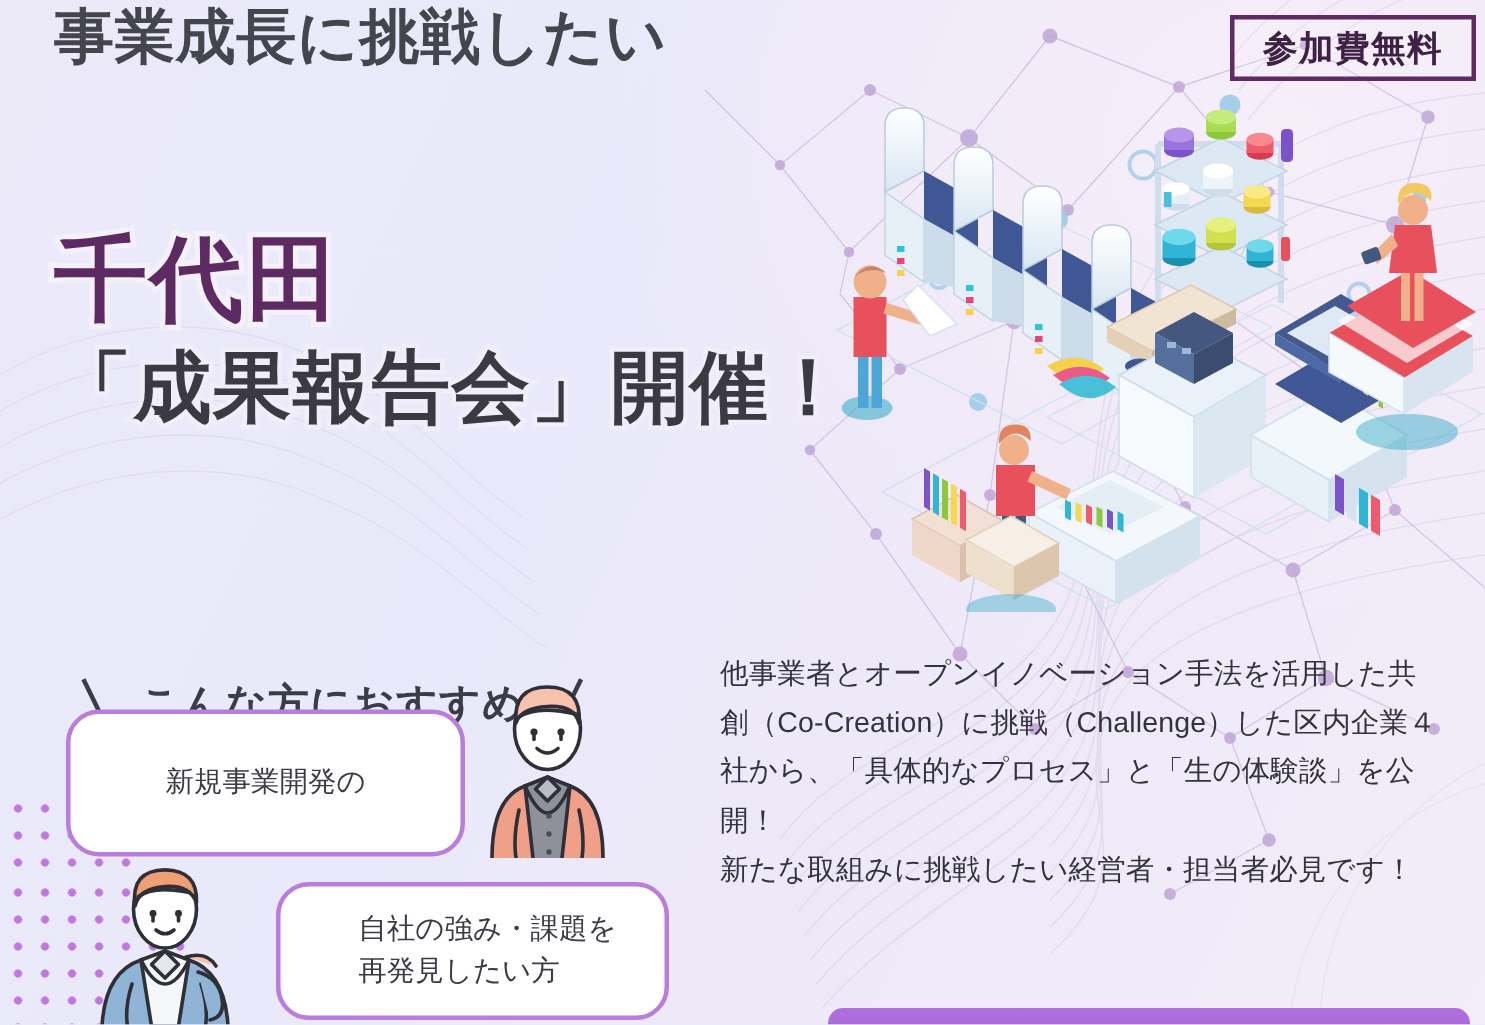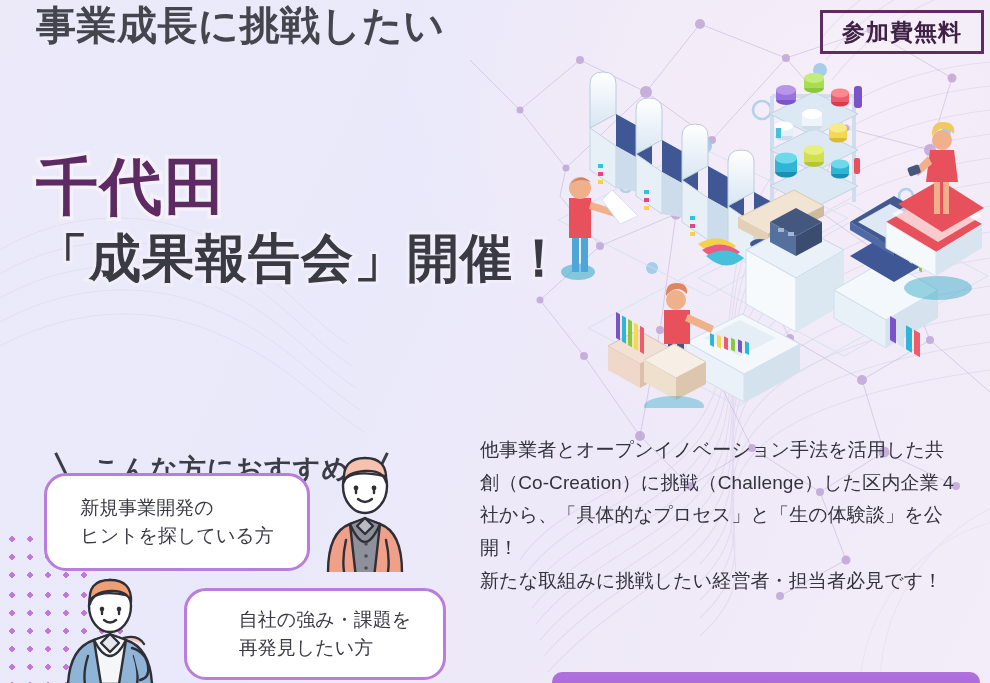--- a/index.html
+++ b/index.html
@@ -462,21 +462,20 @@
 
   <div class="rec-head">
     <span class="slash l"></span>
     <span>こんな方におすすめ</span>
     <span class="slash r"></span>
   </div>
 
   <div class="pill pill-1">
     <span>
       <span>新規事業開発の</span><br>
-      <span>ヒントを探している方</span>
     </span>
   </div>
   <div class="pill pill-2">
     <span>
       <span>自社の強み・課題を</span><br>
       <span>再発見したい方</span>
     </span>
   </div>
 
   <svg class="person-a" viewBox="0 0 110 120">

